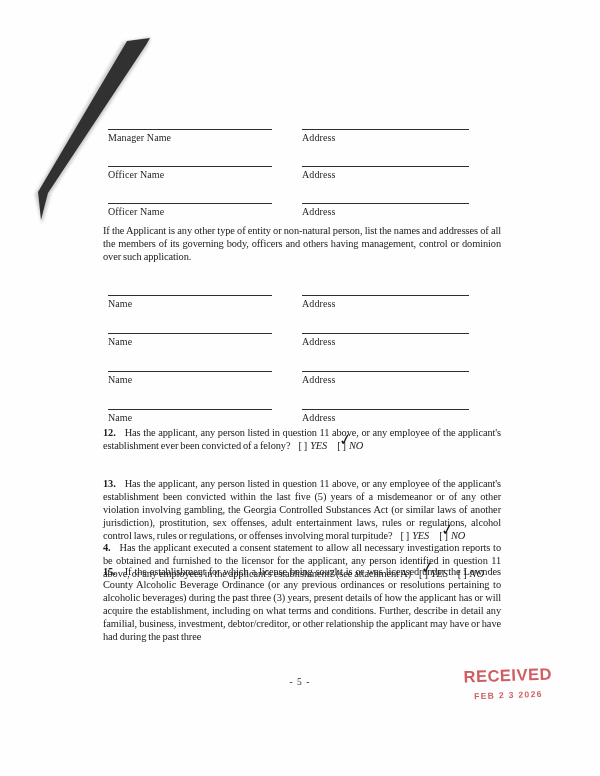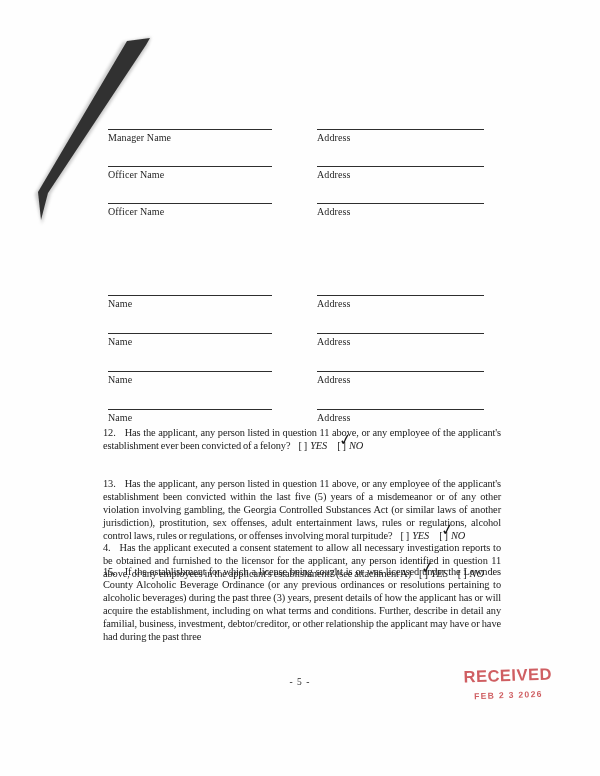--- a/index.html
+++ b/index.html
@@ -5,35 +5,35 @@
   html,body { margin:0; padding:0; background:#ffffff; }
   .page {
     position:relative; width:600px; height:776px; background:#fefefe;
     font-family:"Liberation Serif", serif; color:#222; overflow:hidden;
   }
   
   .artifact { position:absolute; left:0; top:0; width:600px; height:776px; pointer-events:none; }
 
   
   .fgroup { position:absolute; left:108px; width:376px; }
-  .frow { display:flex; justify-content:space-between; }
+  .frow { display:flex; justify-content:flex-start; }
   .fgroup-top .frow { height:37px; }
   .fgroup-members .frow { height:38px; }
   .fcell-left  { width:164px; }
-  .fcell-right { width:167px; }
+  .fcell-right { width:167px;margin-left:30px; }
   .fline { border-top:1.4px solid #2e2e2e; height:0; }
   .flabel { font-size:10px; padding-top:2px; color:#1f1f1f; letter-spacing:0.1px; }
 
   
   .para, .q {
     position:absolute; left:103px; width:398px; margin:0;
     font-size:10.4px; line-height:12.9px; text-align:justify;
     letter-spacing:-0.1px; word-spacing:-0.5px; color:#212121;
   }
-  .qnum { margin-right:9px; }
+  .qnum { margin-right:9px;font-weight:bold; }
   .opts { white-space:nowrap; }
   .cb { position:relative; display:inline-block; white-space:nowrap; margin:0 3px 0 6px; }
   .optlabel { margin-right:2px;font-style:italic; }
   .check {
     position:absolute; left:2px; top:-8px; font-size:16px; color:#151515;
     transform:rotate(-9deg); font-family:"DejaVu Sans", sans-serif; line-height:1;
     pointer-events:none;
   }
 
   
@@ -95,20 +95,21 @@
         <div class="fline"></div>
         <div class="flabel">Officer Name</div>
       </div>
       <div class="fcell-right">
         <div class="fline"></div>
         <div class="flabel">Address</div>
       </div>
     </div>
   </div>
 
+  <p class="para" style="top:225px">If the Applicant is any other type of entity or non-natural person, list the names and addresses of all the members of its governing body, officers and others having management, control or dominion over such application.</p>
 
   <div class="fgroup fgroup-members" style="top:295px">
     <div class="frow">
       <div class="fcell-left">
         <div class="fline"></div>
         <div class="flabel">Name</div>
       </div>
       <div class="fcell-right">
         <div class="fline"></div>
         <div class="flabel">Address</div>

